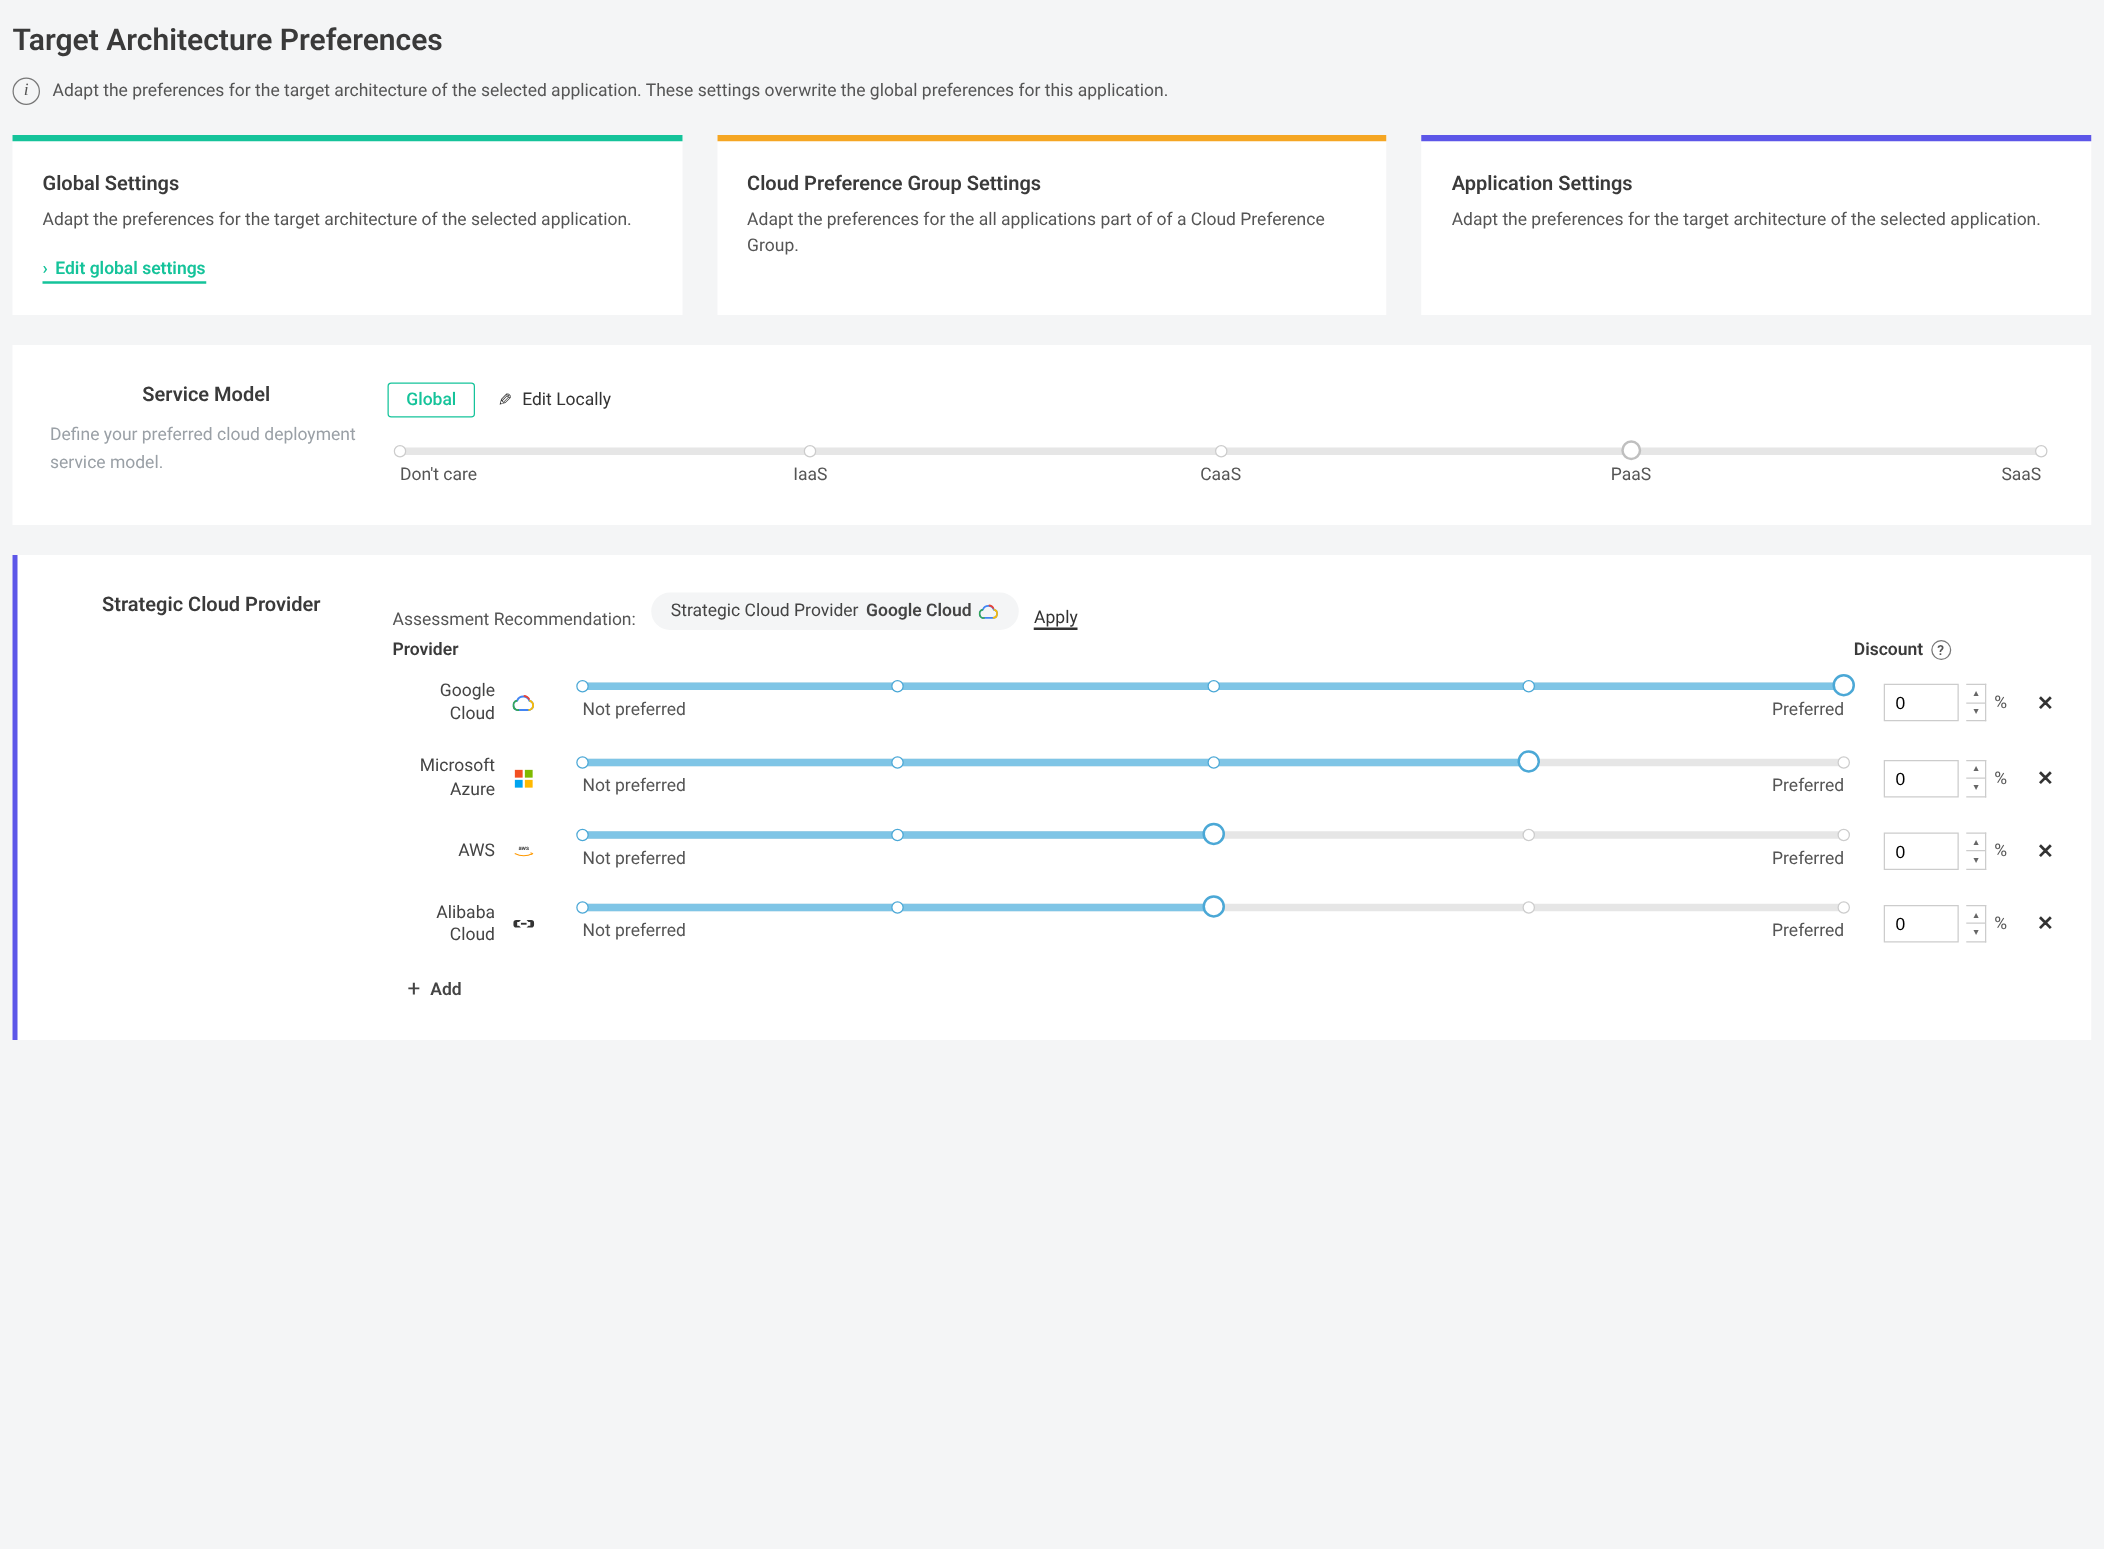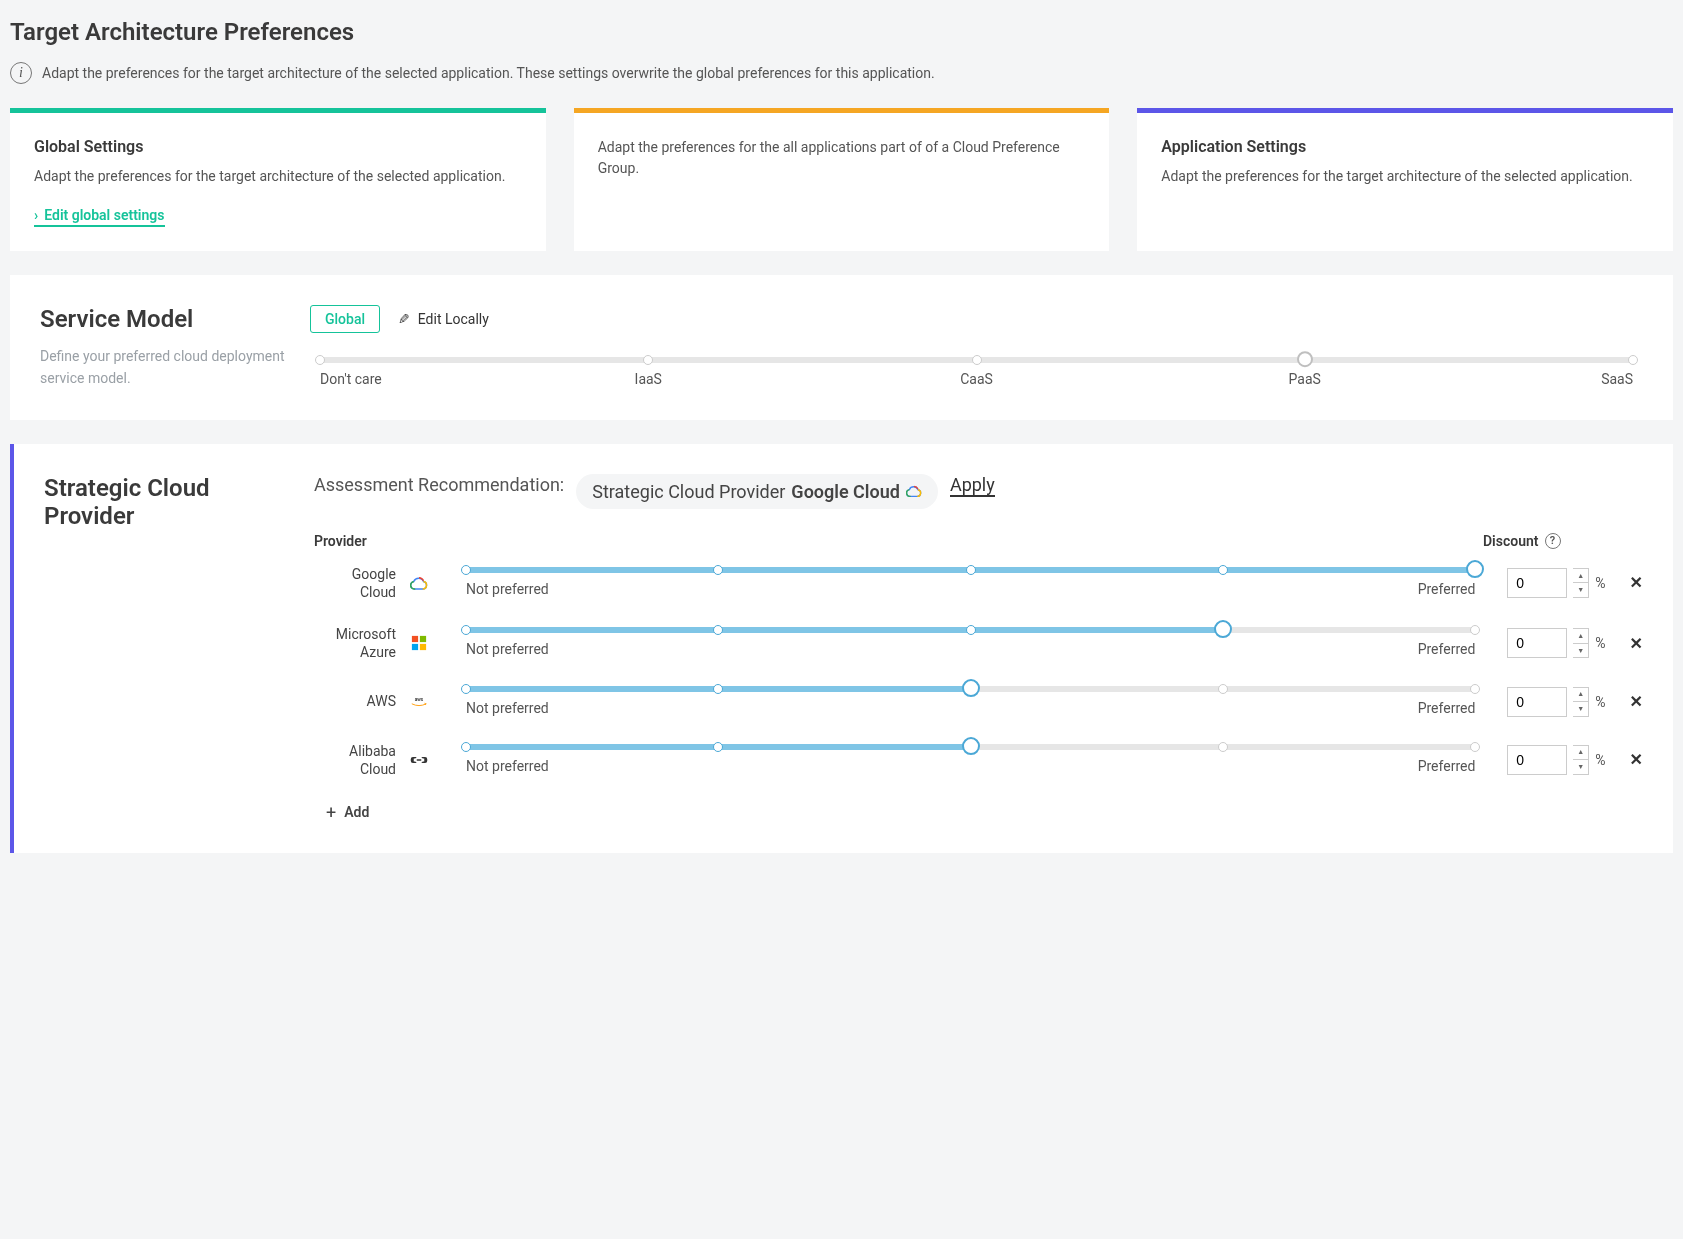--- a/index.html
+++ b/index.html
@@ -73,24 +73,25 @@
   padding: 30px;
   margin-bottom: 24px;
   display: flex;
   gap: 20px;
 }
 .section-left {
   width: 250px;
   flex-shrink: 0;
 }
 .section-left h2 {
-  font-size: 24px;
+  font-size: 16px;
   font-weight: 600;
   color: #3a3a3a;
   margin-bottom: 12px;
+  text-align: center;
 }
 .section-left p {
   color: #9aa0a6;
   line-height: 1.6;
 }
 .section-right {
   flex: 1;
 }
 .scope-row {
   display: flex;
@@ -186,24 +187,24 @@
   transform: translateX(-50%);
   white-space: nowrap;
 }
 .tick-label.left { transform: translateX(0); }
 .tick-label.right { transform: translateX(-100%); }
 .section.accent-left {
   border-left: 4px solid #5c56e8;
 }
 .assessment-row {
   display: flex;
-  align-items: flex-start;
+  align-items: flex-end;
   gap: 12px;
-  margin-bottom: 24px;
-  font-size: 18px;
+  margin-bottom: 8px;
+  font-size: 14px;
 }
 .assessment-label { color: #555; }
 .pill {
   background: #f4f5f6;
   border-radius: 18px;
   padding: 7px 16px;
   display: inline-flex;
   align-items: center;
   gap: 6px;
   color: #444;
@@ -321,20 +322,21 @@
 <div class="cards-row">
   <div class="card green">
     <h3>Global Settings</h3>
     <p>Adapt the preferences for the target architecture of the selected application.</p>
     <a class="link-teal">
       <span>›</span>
       <span>Edit global settings</span>
     </a>
   </div>
   <div class="card orange">
+    <h3>Cloud Preference Group Settings</h3>
     <p>Adapt the preferences for the all applications part of of a Cloud Preference Group.</p>
   </div>
   <div class="card purple">
     <h3>Application Settings</h3>
     <p>Adapt the preferences for the target architecture of the selected application.</p>
   </div>
 </div>
 
 <div class="section">
   <div class="section-left">

